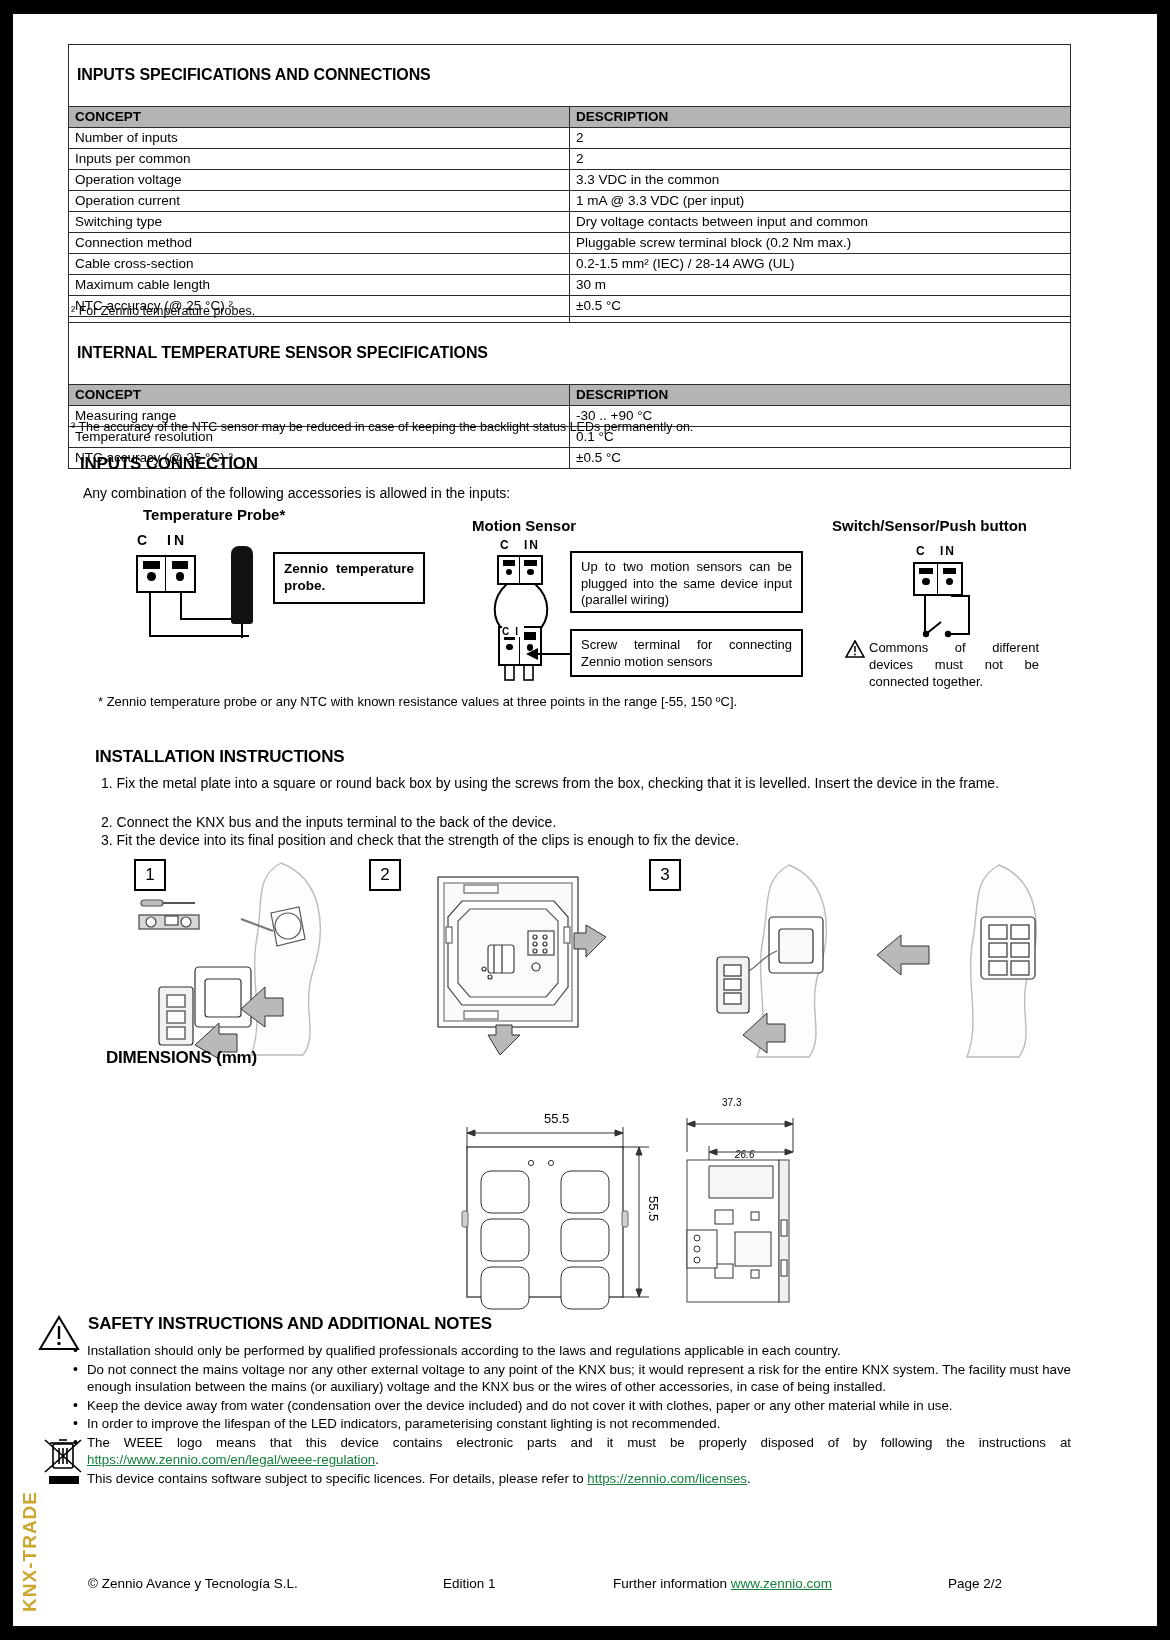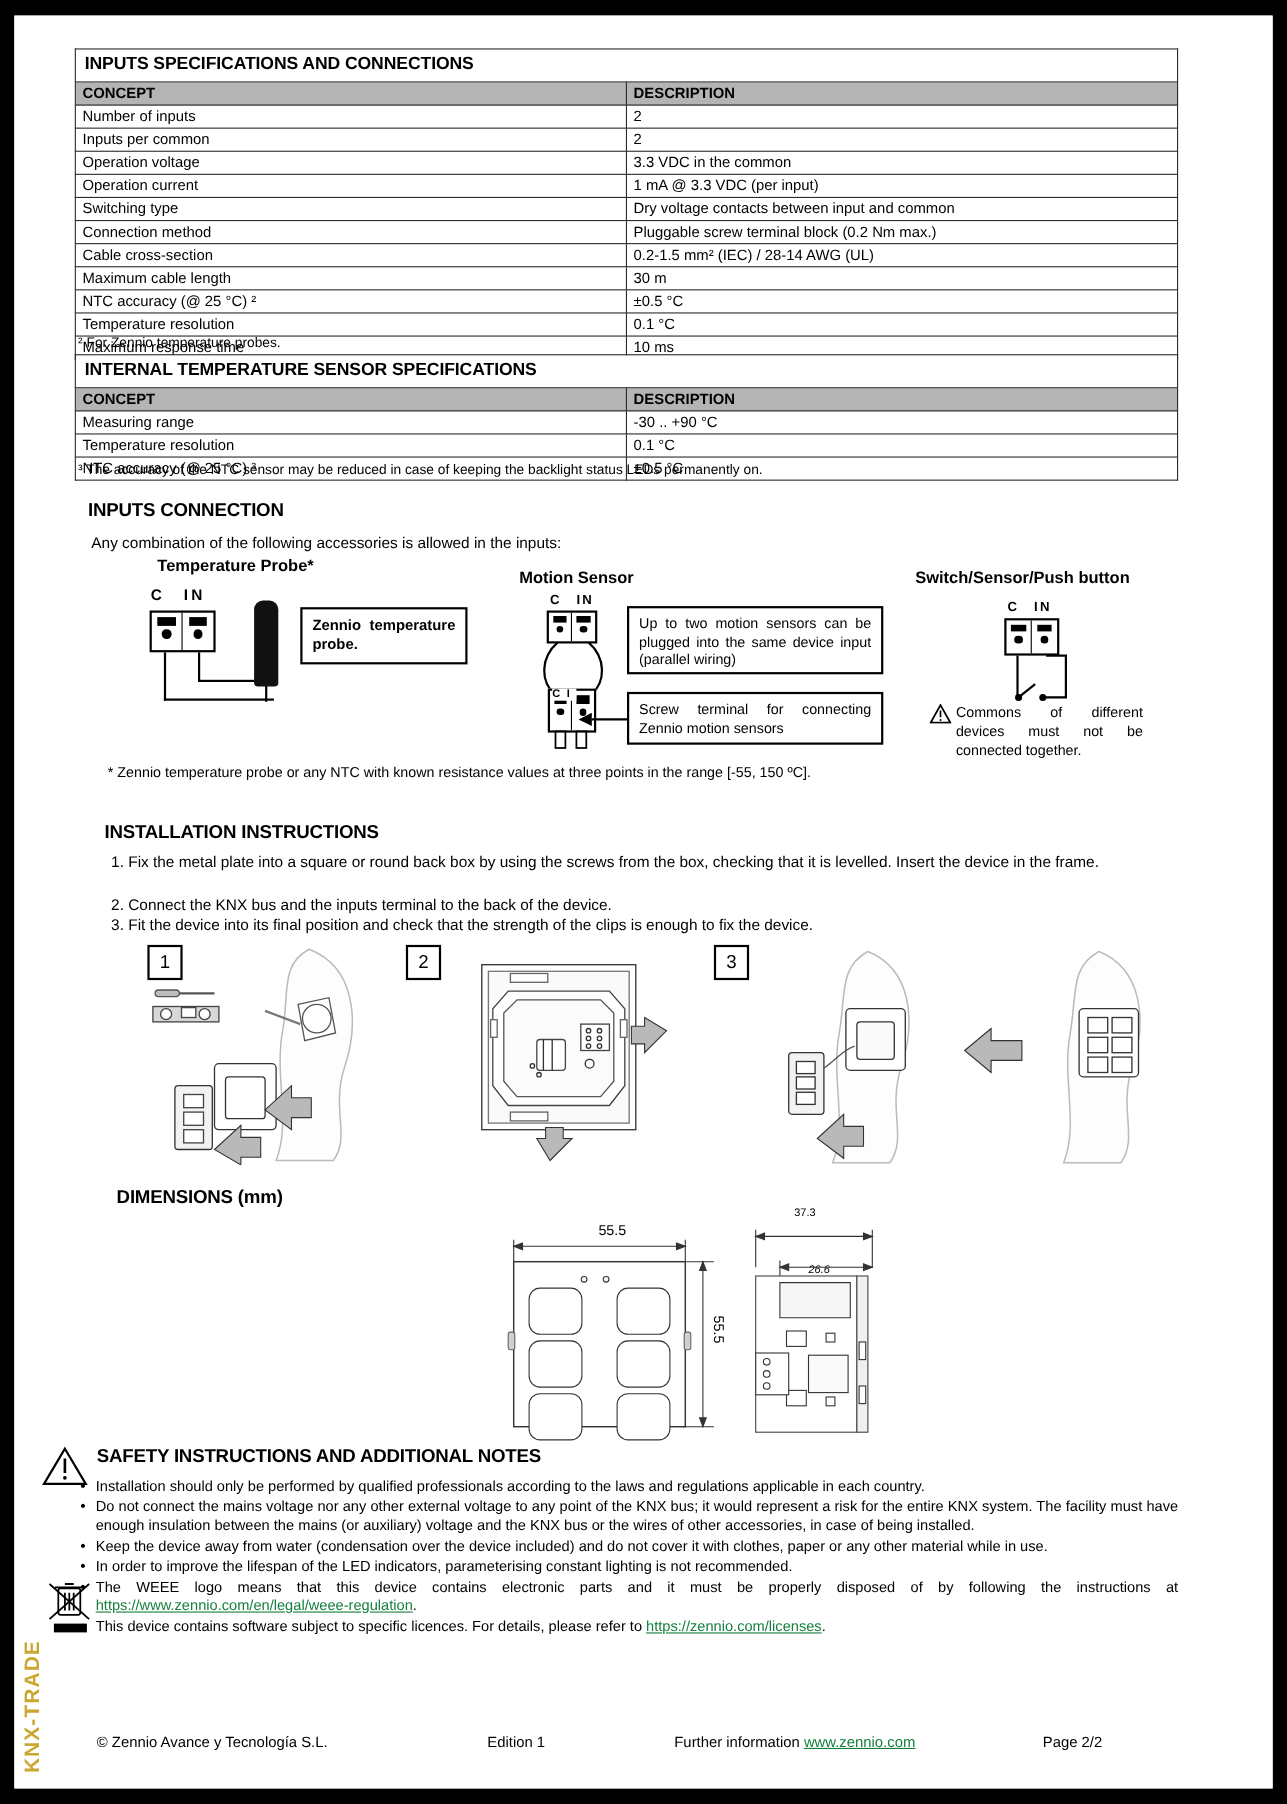--- a/index.html
+++ b/index.html
@@ -44,21 +44,21 @@
     text-align: left;
     font-weight: normal;
     line-height: 1.28;
     height: 18px;
   }
   .tbl-title td {
     font-weight: bold;
     font-size: 16px;
     letter-spacing: -0.1px;
     background: #ffffff;
-    padding: 4px 8px;
+    padding: 20px 8px;
     height: 21px;
   }
   .tbl-head td {
     font-weight: bold;
     background: #b4b4b4;
     font-size: 13.5px;
     padding: 1px 6px;
   }
   .col-concept { width: 428px; }
   .col-desc { width: 560px; }
@@ -485,21 +485,21 @@
       <rect x="298" y="84" width="18" height="14" fill="#fff"></rect>
       <rect x="276" y="102" width="18" height="14" fill="#fff"></rect>
       <rect x="298" y="102" width="18" height="14" fill="#fff"></rect>
     </g>
     <g fill="#b9b9b9" stroke="#333" stroke-width="1">
       <path d="M30,176 L54,154 L54,165 L72,165 L72,183 L54,183 L54,194 Z"></path>
       <path d="M164,96 L188,76 L188,87 L216,87 L216,105 L188,105 L188,116 Z"></path>
     </g>
   </svg>
 
-  <div class="sec-head" style="left:93px; top:1065px;">DIMENSIONS (mm)</div>
+  <div class="sec-head" style="left:93px; top:1034px;">DIMENSIONS (mm)</div>
 
   <div class="small-text" style="left:531px; top:1097px; font-size:13px;">55.5</div>
   <svg style="position:absolute; left:440px; top:1105px; width:210px; height:195px;" viewBox="0 0 210 195">
     <g stroke="#333" stroke-width="1" fill="none">
       <line x1="14" y1="14" x2="170" y2="14"></line>
       <path d="M14,14 l8,-3 l0,6 Z" fill="#333"></path>
       <path d="M170,14 l-8,-3 l0,6 Z" fill="#333"></path>
       <line x1="14" y1="8" x2="14" y2="30"></line>
       <line x1="170" y1="8" x2="170" y2="30"></line>
       <line x1="186" y1="28" x2="186" y2="178"></line>

